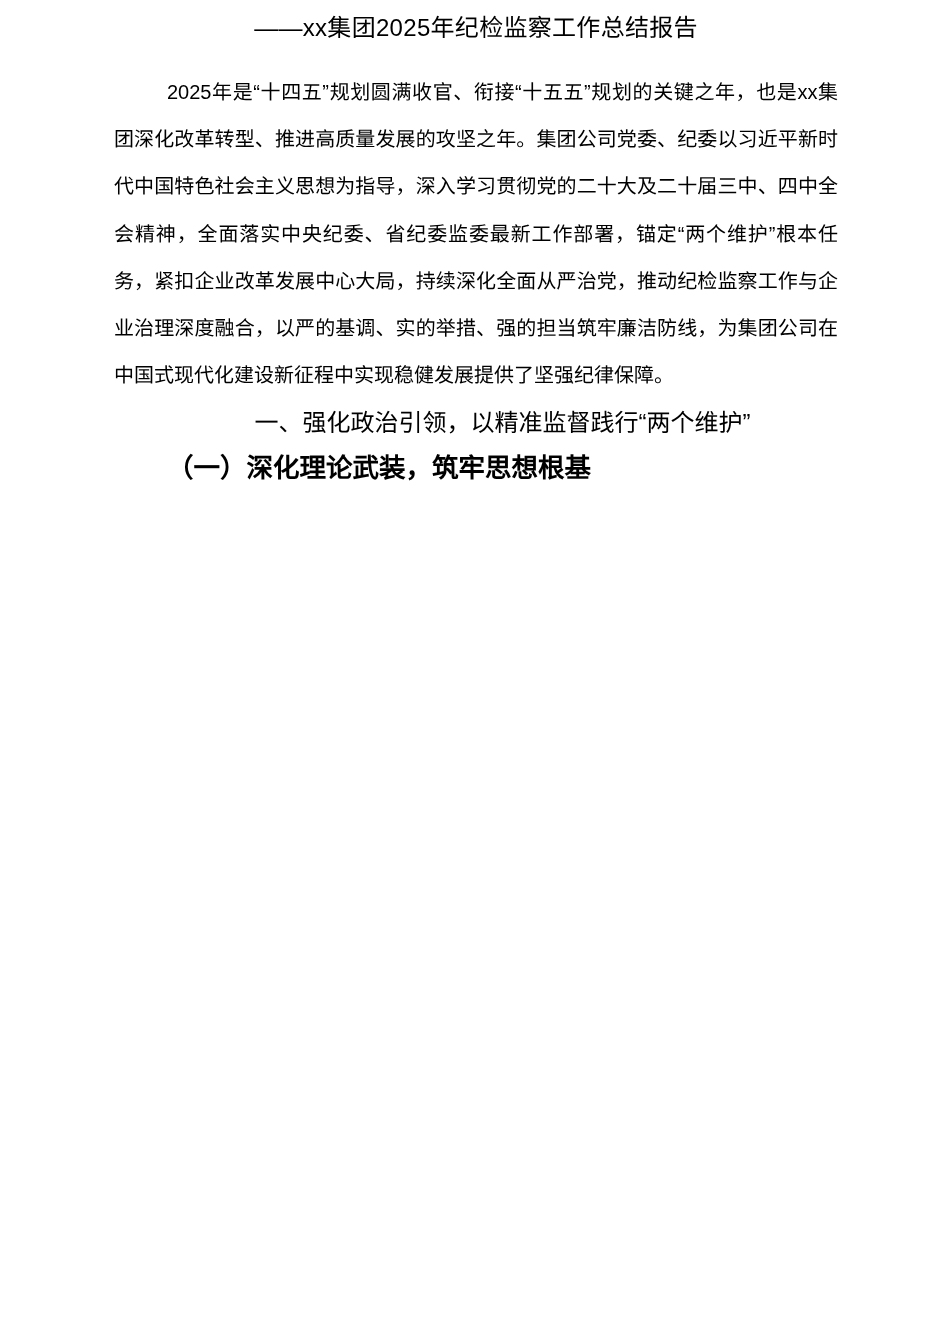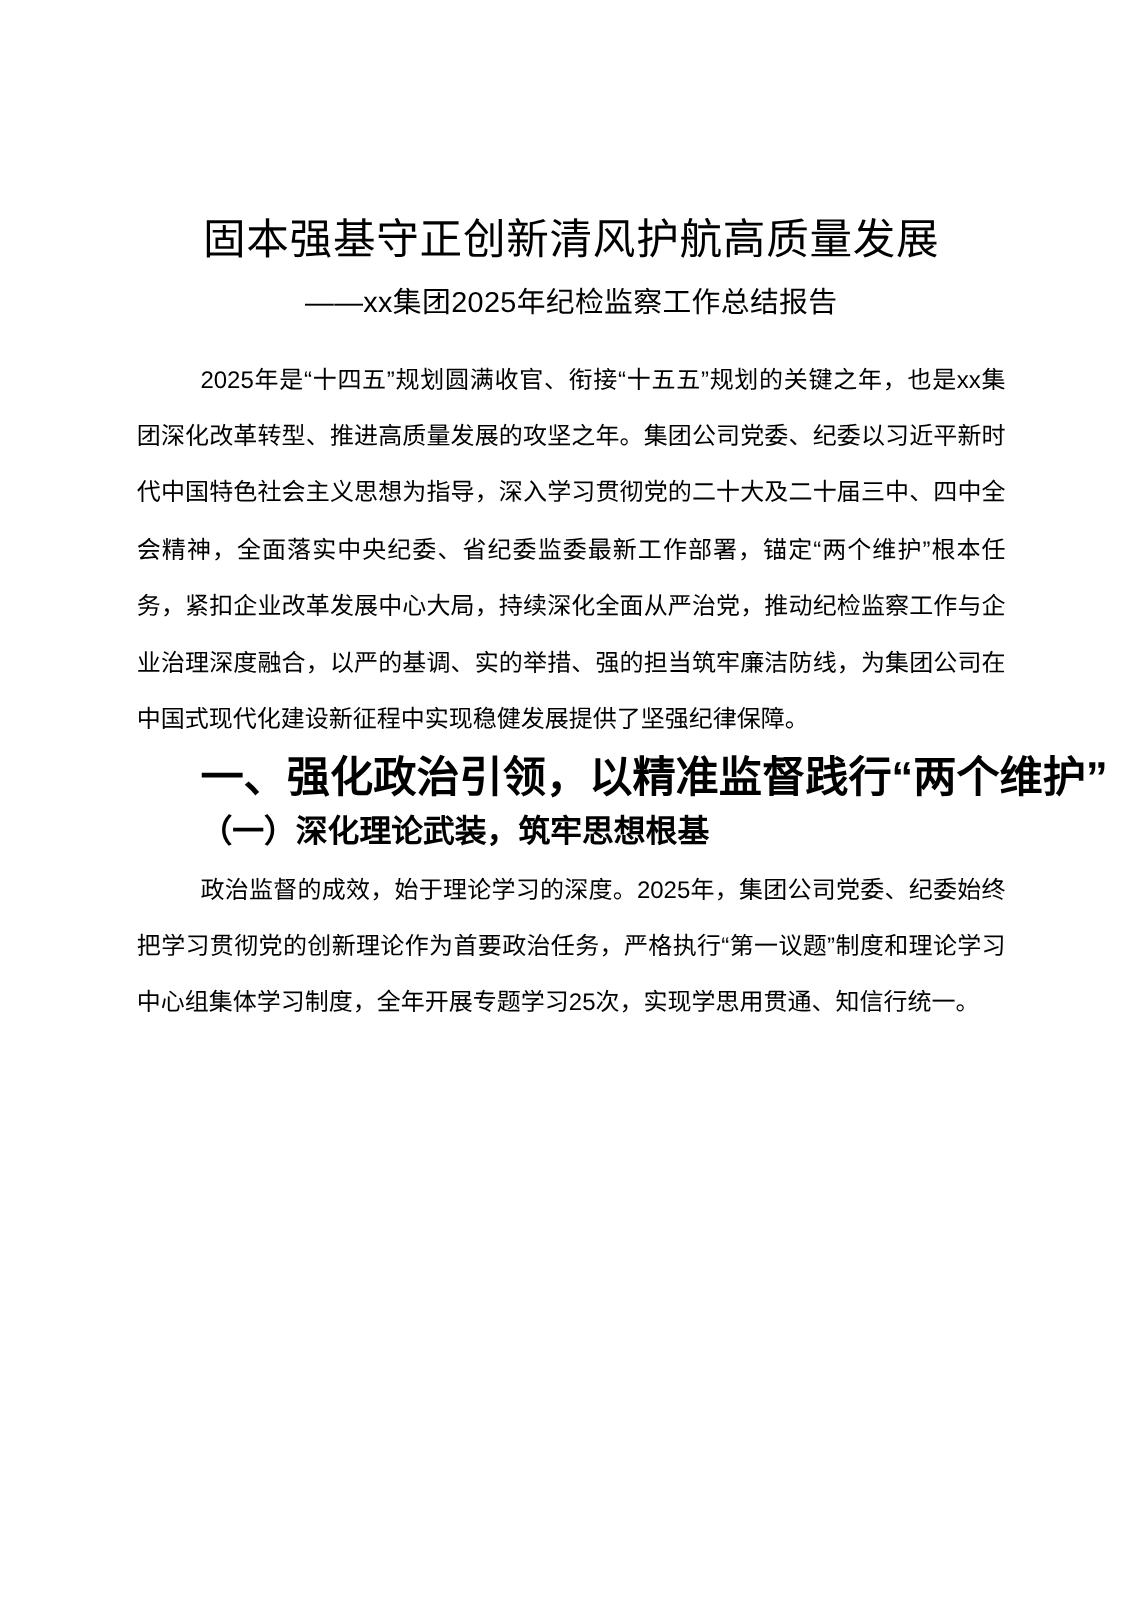--- a/index.html
+++ b/index.html
@@ -67,23 +67,23 @@
     text-align: justify;
     text-align-last: left;
     text-justify: inter-ideograph;
     text-indent: 53px;     
     letter-spacing: 0px;
     word-break: break-all;
   }
 
   p.heading-1 {
     margin: 0;
-    font-size: 36px;
+    font-size: 24px;
     line-height: 47.2px;
-    font-weight: bold;
+    font-weight: normal;
     text-indent: 53px;
     text-align: center;
     white-space: nowrap;
   }
 
   p.heading-2 {
     margin: 0;
     font-size: 26.5px;
     line-height: 47.2px;
     font-weight: bold;
@@ -92,29 +92,27 @@
     white-space: nowrap;
     font-family: Liberation Mono, monospace;
   }
 </style>
 </head>
 <body>
 
 <div class="page">
   <div class="content">
 
-    <h1 class="doc-title">固本强基守正创新清风护航高质量发展</h1>
 
     <h2 class="doc-subtitle">——xx集团2025年纪检监察工作总结报告</h2>
 
     <div class="body-block">
 
       <p class="para">2025年是“十四五”规划圆满收官、衔接“十五五”规划的关键之年，也是xx集团深化改革转型、推进高质量发展的攻坚之年。集团公司党委、纪委以习近平新时代中国特色社会主义思想为指导，深入学习贯彻党的二十大及二十届三中、四中全会精神，全面落实中央纪委、省纪委监委最新工作部署，锚定“两个维护”根本任务，紧扣企业改革发展中心大局，持续深化全面从严治党，推动纪检监察工作与企业治理深度融合，以严的基调、实的举措、强的担当筑牢廉洁防线，为集团公司在中国式现代化建设新征程中实现稳健发展提供了坚强纪律保障。</p>
 
       <p class="heading-1">一、强化政治引领，以精准监督践行“两个维护”</p>
 
       <p class="heading-2">（一）深化理论武装，筑牢思想根基</p>
 
-      <p class="para">政治监督的成效，始于理论学习的深度。2025年，集团公司党委、纪委始终把学习贯彻党的创新理论作为首要政治任务，严格执行“第一议题”制度和理论学习中心组集体学习制度，全年开展专题学习25次，实现学思用贯通、知信行统一。</p>
 
     </div>
   </div>
 </div>
 
 </body></html>

